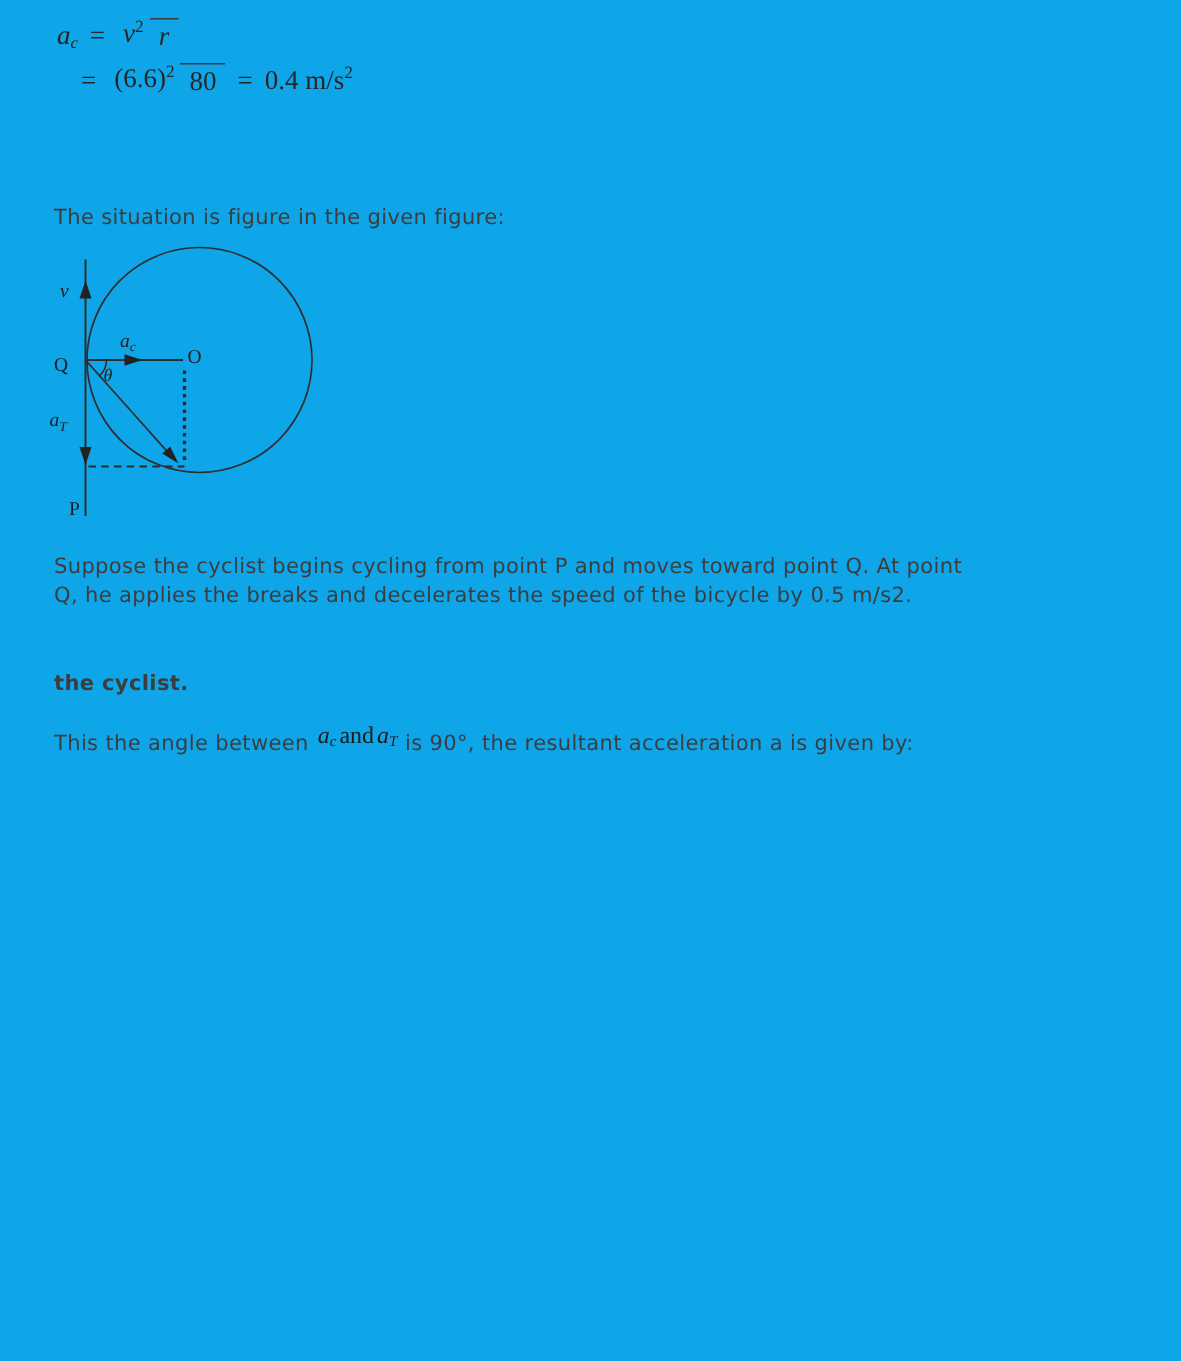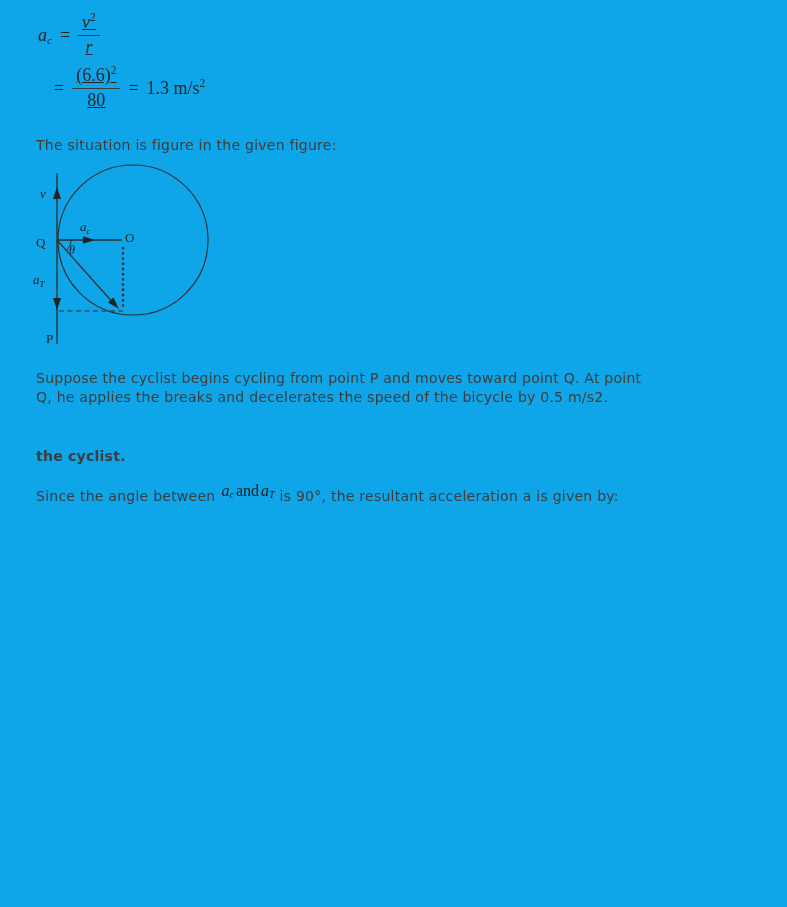--- a/index.html
+++ b/index.html
@@ -31,24 +31,23 @@
     display: flex;
     align-items: center;
     gap: 7px;
   }
   .mrow.indent { margin-left: 15px; }
   .mi i, .mi { font-style: normal; }
   .mvar { font-style: italic; }
   .mo { padding: 0 1px; }
   .frac {
     display: inline-flex;
-    flex-direction: column;
+    flex-direction: row;
     align-items: center;
     text-align: center;
-    text-decoration: underline;
   }
   .frac .num { padding: 0 4px 2px 4px; }
   .frac .den {
     border-top: 1.2px solid #3a3a3a;
     padding: 1px 6px 0 6px;
     align-self: stretch;
   }
   sub.msub {
     font-size: 11px;
     font-style: italic;
@@ -129,21 +128,21 @@
         <span class="den mvar">r</span>
       </span>
     </div>
     <div class="mrow indent">
       <span class="mo">=</span>
       <span class="frac">
         <span class="num"><span>(6.6)</span><sup class="msup">2</sup></span>
         <span class="den">80</span>
       </span>
       <span class="mo">=</span>
-      <span class="mi"><span>1.3 m/s</span><sup class="msup">2</sup></span>
+      <span class="mi"><span>0.4 m/s</span><sup class="msup">2</sup></span>
     </div>
   </div>
 
   <div class="tline" style="top:137px;">The situation is figure in the given figure:</div>
 
   <svg class="figure" width="200" height="200" viewBox="0 0 200 200">
 
     <circle cx="105" cy="82" r="75" class="fig-stroke" stroke-width="1.1"></circle>
 
     <line x1="29" y1="15" x2="29" y2="186" class="fig-stroke" stroke-width="1.3"></line>
@@ -170,15 +169,15 @@
     <text x="18" y="185" class="fig-label">P</text>
     <text x="41" y="96" class="fig-label fig-italic fig-theta">θ</text>
     <text x="52" y="73" class="fig-label fig-italic"><tspan>a</tspan><tspan class="fig-sub" dy="3">c</tspan></text>
     <text x="5" y="126" class="fig-label fig-italic"><tspan>a</tspan><tspan class="fig-sub" dy="3">T</tspan></text>
   </svg>
 
   <div class="tline" style="top:370px;">Suppose the cyclist begins cycling from point P and moves toward point Q. At point</div>
   <div class="tline" style="top:389px;">Q, he applies the breaks and decelerates the speed of the bicycle by 0.5 m/s2.</div>
   <div class="tline" style="top:448px;font-weight:bold;">the cyclist.</div>
 
-  <div class="tline" style="top:487px;"><span>Since the angle between</span><span class="imath"><span class="iv">a</span><sub>c</sub><span class="iand">and</span><span class="iv">a</span><sub>T</sub></span><span>is 90°, the resultant acceleration a is given by:</span></div>
+  <div class="tline" style="top:487px;"><span>This the angle between</span><span class="imath"><span class="iv">a</span><sub>c</sub><span class="iand">and</span><span class="iv">a</span><sub>T</sub></span><span>is 90°, the resultant acceleration a is given by:</span></div>
 
 </div>
 
 </body></html>

